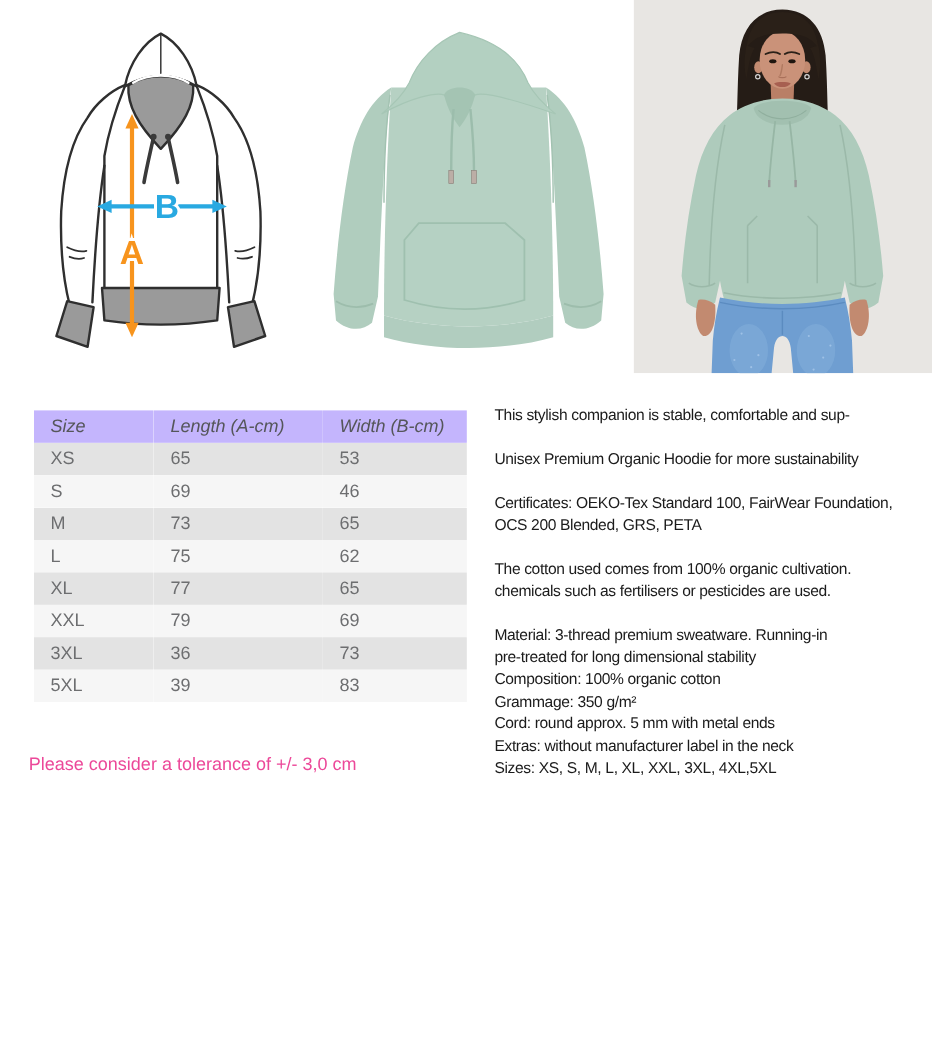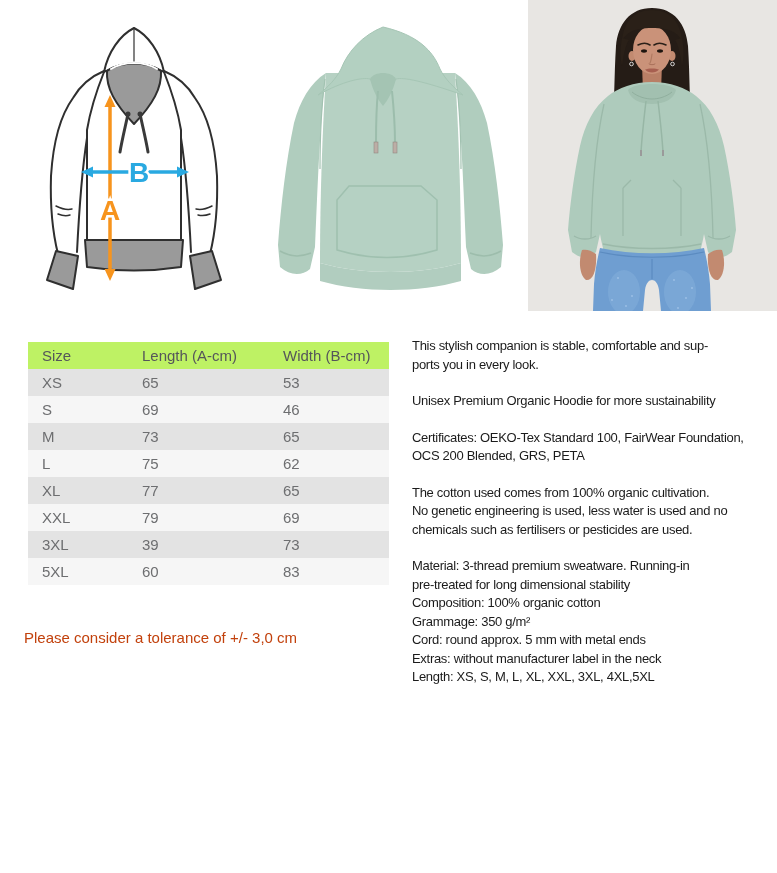--- a/index.html
+++ b/index.html
@@ -11,25 +11,25 @@
   .fig svg{display:block;width:100%;height:100%;}
   .fig-diagram{left:20px;top:8px;width:230px;height:300px;}
   .fig-flat{left:268px;top:5px;width:245px;height:305px;}
   .fig-model{left:528px;top:0;width:249px;height:311px;}
 
   
   .size-table{position:absolute;left:28px;top:342px;width:361px;border-collapse:collapse;
               table-layout:fixed;font-size:15px;color:#6d6e70;}
   .size-table th,.size-table td{height:27px;padding:0 0 0 14px;text-align:left;
               font-weight:normal;box-sizing:border-box;overflow:hidden;white-space:nowrap;}
-  .size-table thead th{background:#bef264;color:#55565a;}
+  .size-table thead th{background:#c4b5fd;color:#55565a;font-style:italic;}
   .size-table tbody tr:nth-child(odd) td{background:#e3e3e3;}
   .size-table tbody tr:nth-child(even) td{background:#f6f6f6;}
 
-  .tolerance-note{position:absolute;left:24px;top:629px;font-size:15px;color:#c2410c;}
+  .tolerance-note{position:absolute;left:24px;top:629px;font-size:15px;color:#ec4899;}
 
   
   .description{position:absolute;left:412px;top:337px;width:352px;font-size:13px;
                letter-spacing:-0.3px;line-height:18.5px;color:#1b1b1b;}
   .description .para{margin:0 0 18px 0;}
   .description .line{white-space:nowrap;}
 </style>
 </head>
 <body>
 
@@ -225,54 +225,52 @@
         <td>77</td>
         <td>65</td>
       </tr>
       <tr>
         <td>XXL</td>
         <td>79</td>
         <td>69</td>
       </tr>
       <tr>
         <td>3XL</td>
+        <td>36</td>
+        <td>73</td>
+      </tr>
+      <tr>
+        <td>5XL</td>
         <td>39</td>
-        <td>73</td>
-      </tr>
-      <tr>
-        <td>5XL</td>
-        <td>60</td>
         <td>83</td>
       </tr>
     </tbody>
   </table>
 
   <div class="tolerance-note">Please consider a tolerance of +/- 3,0 cm</div>
 
   <div class="description">
     <div class="para">
       <div class="line">This stylish companion is stable, comfortable and sup-</div>
-      <div class="line">ports you in every look.</div>
     </div>
     <div class="para">
       <div class="line">Unisex Premium Organic Hoodie for more sustainability</div>
     </div>
     <div class="para">
       <div class="line">Certificates: OEKO-Tex Standard 100, FairWear Foundation,</div>
       <div class="line">OCS 200 Blended, GRS, PETA</div>
     </div>
     <div class="para">
       <div class="line">The cotton used comes from 100% organic cultivation.</div>
-      <div class="line">No genetic engineering is used, less water is used and no</div>
       <div class="line">chemicals such as fertilisers or pesticides are used.</div>
     </div>
     <div class="para">
       <div class="line">Material: 3-thread premium sweatware. Running-in</div>
       <div class="line">pre-treated for long dimensional stability</div>
       <div class="line">Composition: 100% organic cotton</div>
       <div class="line">Grammage: 350 g/m²</div>
       <div class="line">Cord: round approx. 5 mm with metal ends</div>
       <div class="line">Extras: without manufacturer label in the neck</div>
-      <div class="line">Length: XS, S, M, L, XL, XXL, 3XL, 4XL,5XL</div>
+      <div class="line">Sizes: XS, S, M, L, XL, XXL, 3XL, 4XL,5XL</div>
     </div>
   </div>
 
 </div>
 
 </body></html>

